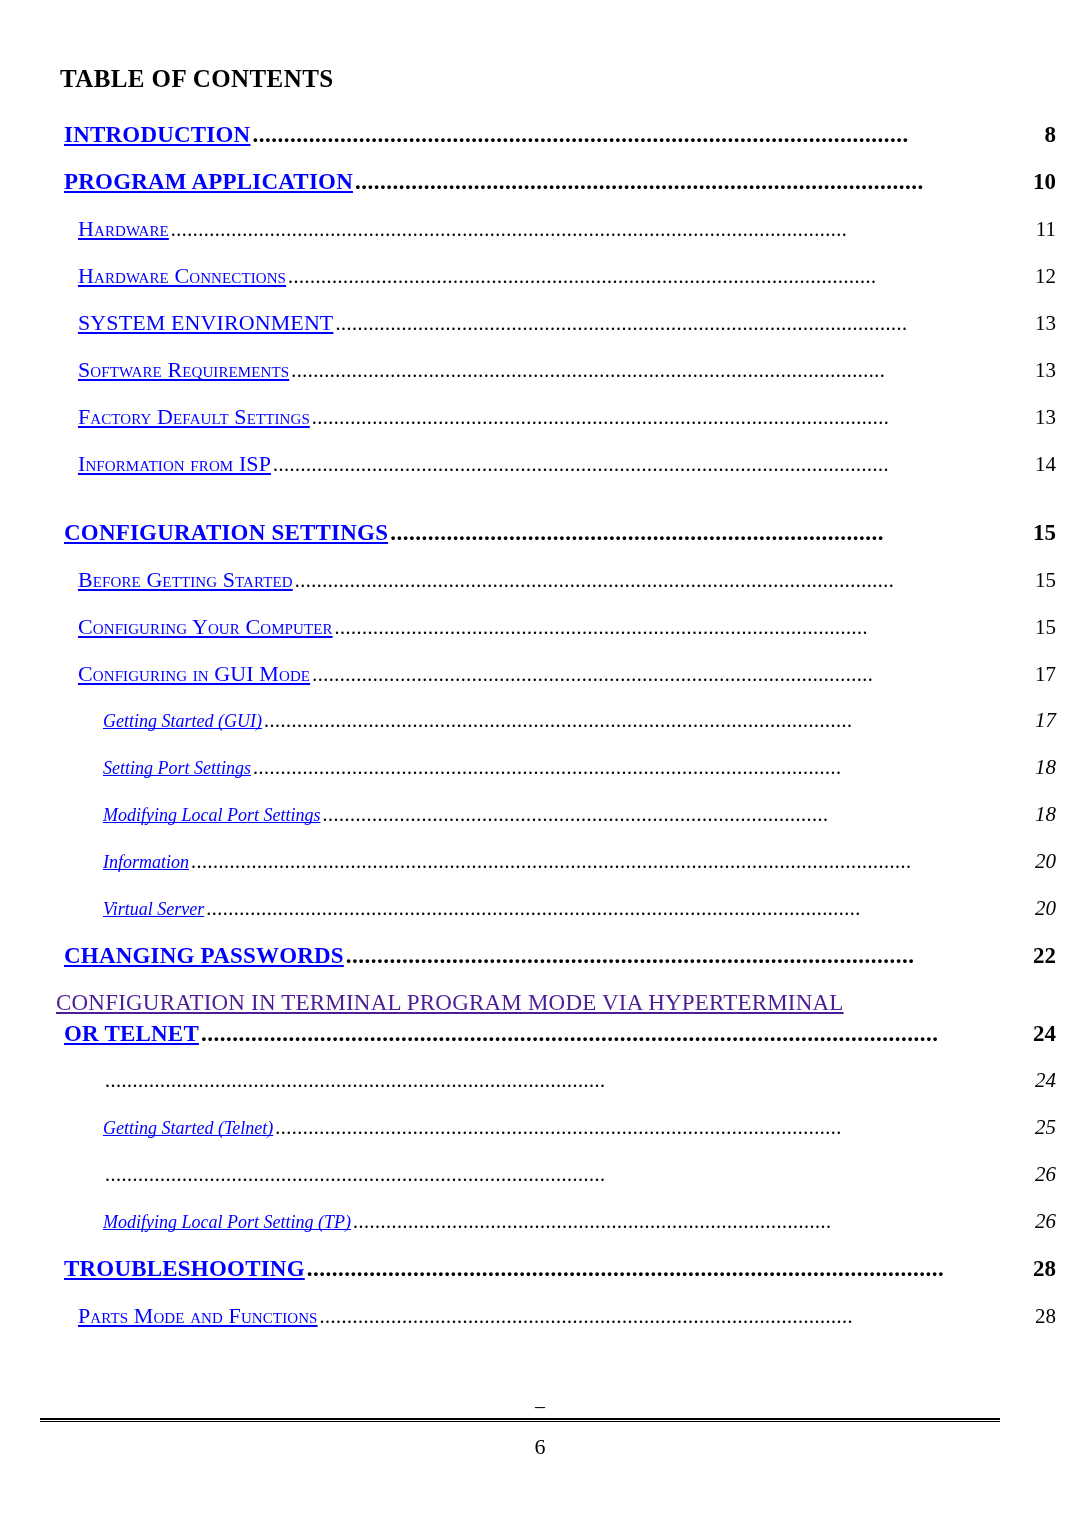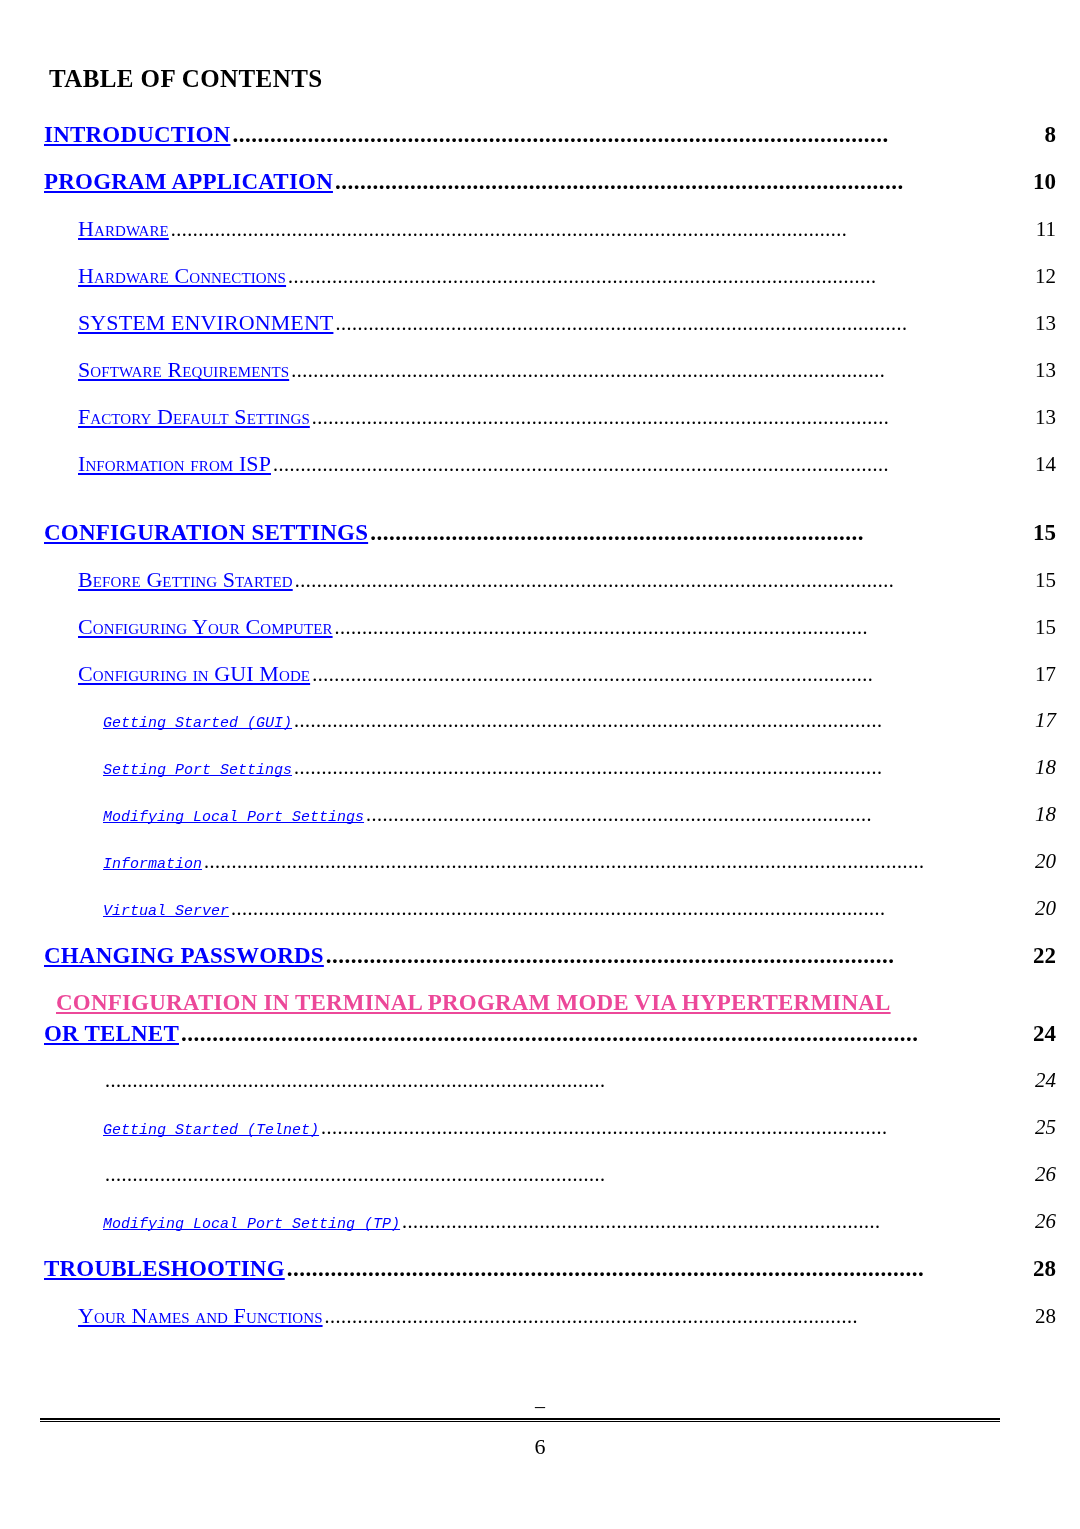--- a/index.html
+++ b/index.html
@@ -19,21 +19,21 @@
   .page {
     position: absolute;
     left: 0; top: 0;
     width: 1080px;
     height: 1529px;
   }
 
   
   .toc-title {
     position: absolute;
-    left: 49px;
+    left: 60px;
     top: 65px;
     font-size: 25px;
     font-weight: bold;
     letter-spacing: 0.4px;
     color: #000000;
     white-space: nowrap;
   }
 
   
   .toc-list {
@@ -68,21 +68,21 @@
     letter-spacing: 0.5px;
   }
   .pagenum {
     flex: 0 0 auto;
     color: #000000;
     text-align: right;
     min-width: 34px;
   }
 
   
-  .lvl1 { padding-left: 44px; }
+  .lvl1 { padding-left: 64px; }
   .lvl1 .entry {
     font-size: 23px;
     font-weight: bold;
     letter-spacing: 0.2px;
   }
   .lvl1 .leader {
     font-size: 23px;
     font-weight: bold;
   }
   .lvl1 .pagenum {
@@ -100,44 +100,43 @@
   }
   .lvl2 .leader { font-size: 20px; }
   .lvl2 .pagenum { font-size: 21px; }
 
   
   .lvl2.allcaps .entry { font-variant: normal; text-transform: uppercase; text-align: center; }
 
   
   .lvl3 { padding-left: 103px; }
   .lvl3 .entry {
-    font-size: 15px;
+    font-size: 18px;
     font-style: italic;
     font-weight: normal;
-    font-family: Liberation Mono, monospace;
   }
   .lvl3 .leader { font-size: 20px; }
   .lvl3 .pagenum {
     font-size: 21px;
     font-style: italic;
   }
 
   
   .twoline-wrap {
     position: relative;
     width: 1080px;
   }
   .twoline-first {
     position: absolute;
     left: 56px;
     top: 0px;
     width: 930px;
-    color: #ec4899;
+    color: #4c1d95;
     font-size: 23px;
-    font-weight: bold;
+    font-weight: normal;
     text-decoration: underline;
     text-decoration-skip-ink: none;
     letter-spacing: 0.2px;
     white-space: nowrap;
   }
 
   
   .footer-dash {
     position: absolute;
     left: 0;
@@ -291,21 +290,21 @@
         <span class="entry">Modifying Local Port Setting (TP)</span>
         <span class="leader">.......................................................................................</span>
         <span class="pagenum">26</span>
       </div>
       <div class="toc-row lvl1">
         <span class="entry">TROUBLESHOOTING</span>
         <span class="leader">......................................................................................................</span>
         <span class="pagenum">28</span>
       </div>
       <div class="toc-row lvl2">
-        <span class="entry">Your Names and Functions</span>
+        <span class="entry">Parts Mode and Functions</span>
         <span class="leader">.................................................................................................</span>
         <span class="pagenum">28</span>
       </div>
     </div>
 
   <div class="footer-dash">–</div>
 
   <div class="footer-rule"></div>
 
   <div class="footer-page">6</div>

